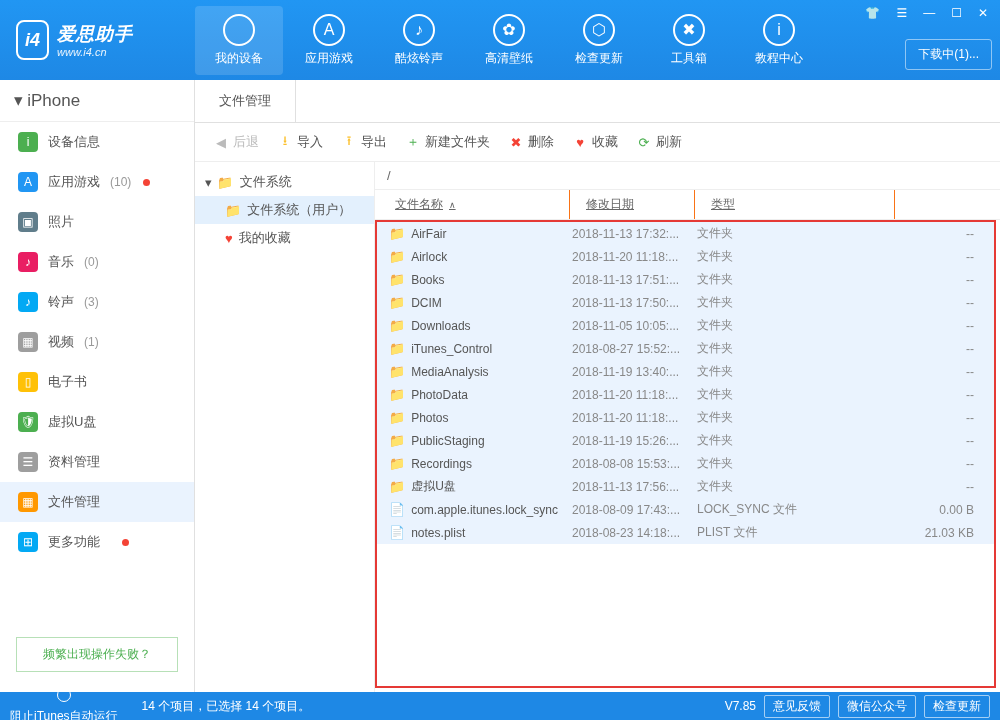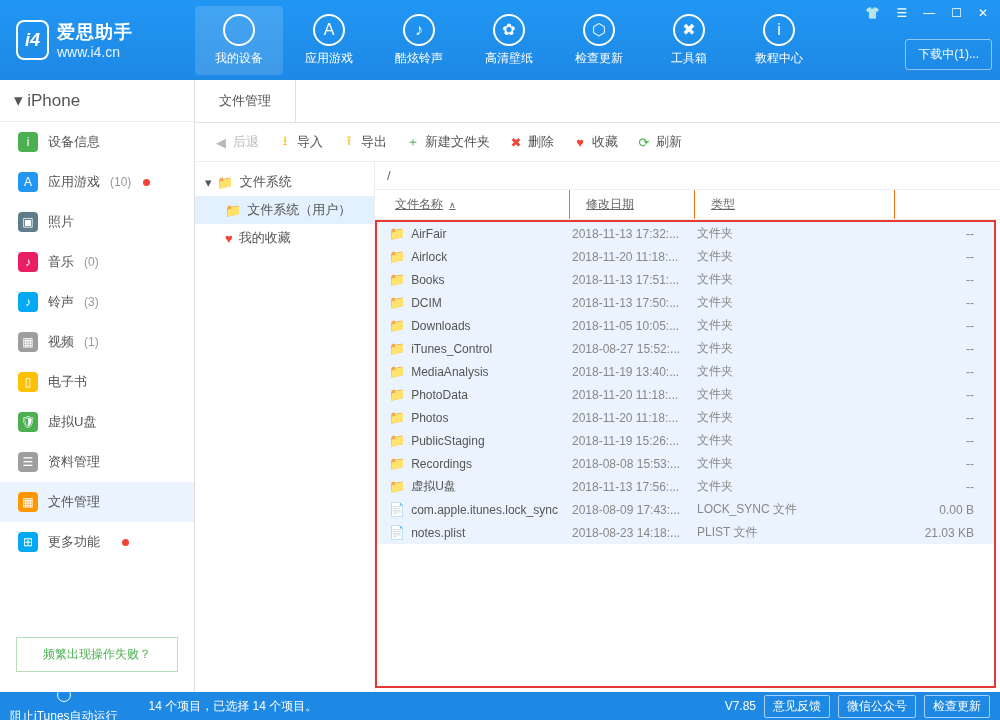--- a/index.html
+++ b/index.html
@@ -3,22 +3,22 @@
 <meta charset="utf-8">
 <style>
 * { box-sizing: border-box; margin: 0; padding: 0; font-family: "Microsoft YaHei", sans-serif; }
 body { width: 1000px; height: 720px; background: #fff; font-size: 13px; color: #333; overflow: hidden; }
 
 
 .header { height: 80px; background: linear-gradient(#2196f3, #1e88e5); display: flex; align-items: center; position: relative; }
 .logo-area { display: flex; align-items: center; padding: 0 16px; width: 195px; }
 .logo-badge { width: 33px; height: 40px; border: 2px solid #fff; border-radius: 8px; display: flex; align-items: center; justify-content: center; color: #fff; font-size: 18px; font-style: italic; font-weight: bold; }
 .logo-text { margin-left: 8px; color: #fff; }
-.logo-text .cn { font-size: 18px; font-weight: 600; letter-spacing: 1px; }
-.logo-text .en { font-size: 14px; opacity: .9; }
+.logo-text .cn { font-size: 18px; font-weight: 600; letter-spacing: 1px; font-style: italic; }
+.logo-text .en { font-size: 11px; opacity: .9; font-style: italic; }
 .nav { display: flex; gap: 2px; }
 .nav-item { width: 88px; display: flex; flex-direction: column; align-items: center; color: #fff; cursor: pointer; padding: 8px 0; border-radius: 4px; }
 .nav-item.active { background: rgba(255,255,255,.15); }
 .nav-icon { width: 32px; height: 32px; border: 2px solid #fff; border-radius: 50%; display: flex; align-items: center; justify-content: center; margin-bottom: 4px; font-size: 16px; }
 .nav-label { font-size: 12px; }
 .header-right { position: absolute; right: 8px; top: 4px; display: flex; gap: 8px; color: #fff; }
 .header-right span { cursor: pointer; font-size: 12px; padding: 2px 4px; }
 .download-btn { position: absolute; right: 8px; bottom: 10px; border: 1px solid rgba(255,255,255,.5); color: #fff; padding: 6px 12px; font-size: 12px; border-radius: 3px; cursor: pointer; }
 
 
@@ -65,21 +65,21 @@
 .fc-date { flex: 0 0 125px; color: #888; }
 .fc-type { flex: 0 0 200px; color: #888; }
 .fc-size { flex: 1; text-align: right; padding-right: 20px; color: #888; }
 .file-ico { color: #fbc02d; font-size: 13px; }
 .file-ico.doc { color: #bbb; }
 
 
 .status { height: 28px; background: #1e88e5; color: #fff; display: flex; align-items: center; padding: 0 10px; font-size: 12px; gap: 16px; }
 .status-left { display: flex; align-items: center; gap: 6px; flex-direction: column; }
 .status-circle { width: 14px; height: 14px; border: 1.5px solid #fff; border-radius: 50%; }
-.status-center { margin-left: 15px; }
+.status-center { margin-left: 8px; }
 .status-right { margin-left: auto; display: flex; align-items: center; gap: 8px; }
 .status-btn { border: 1px solid rgba(255,255,255,.6); padding: 2px 8px; border-radius: 2px; cursor: pointer; }
 </style>
 </head>
 <body>
 
 <div class="header">
   <div class="logo-area">
     <div class="logo-badge">i4</div>
     <div class="logo-text">

